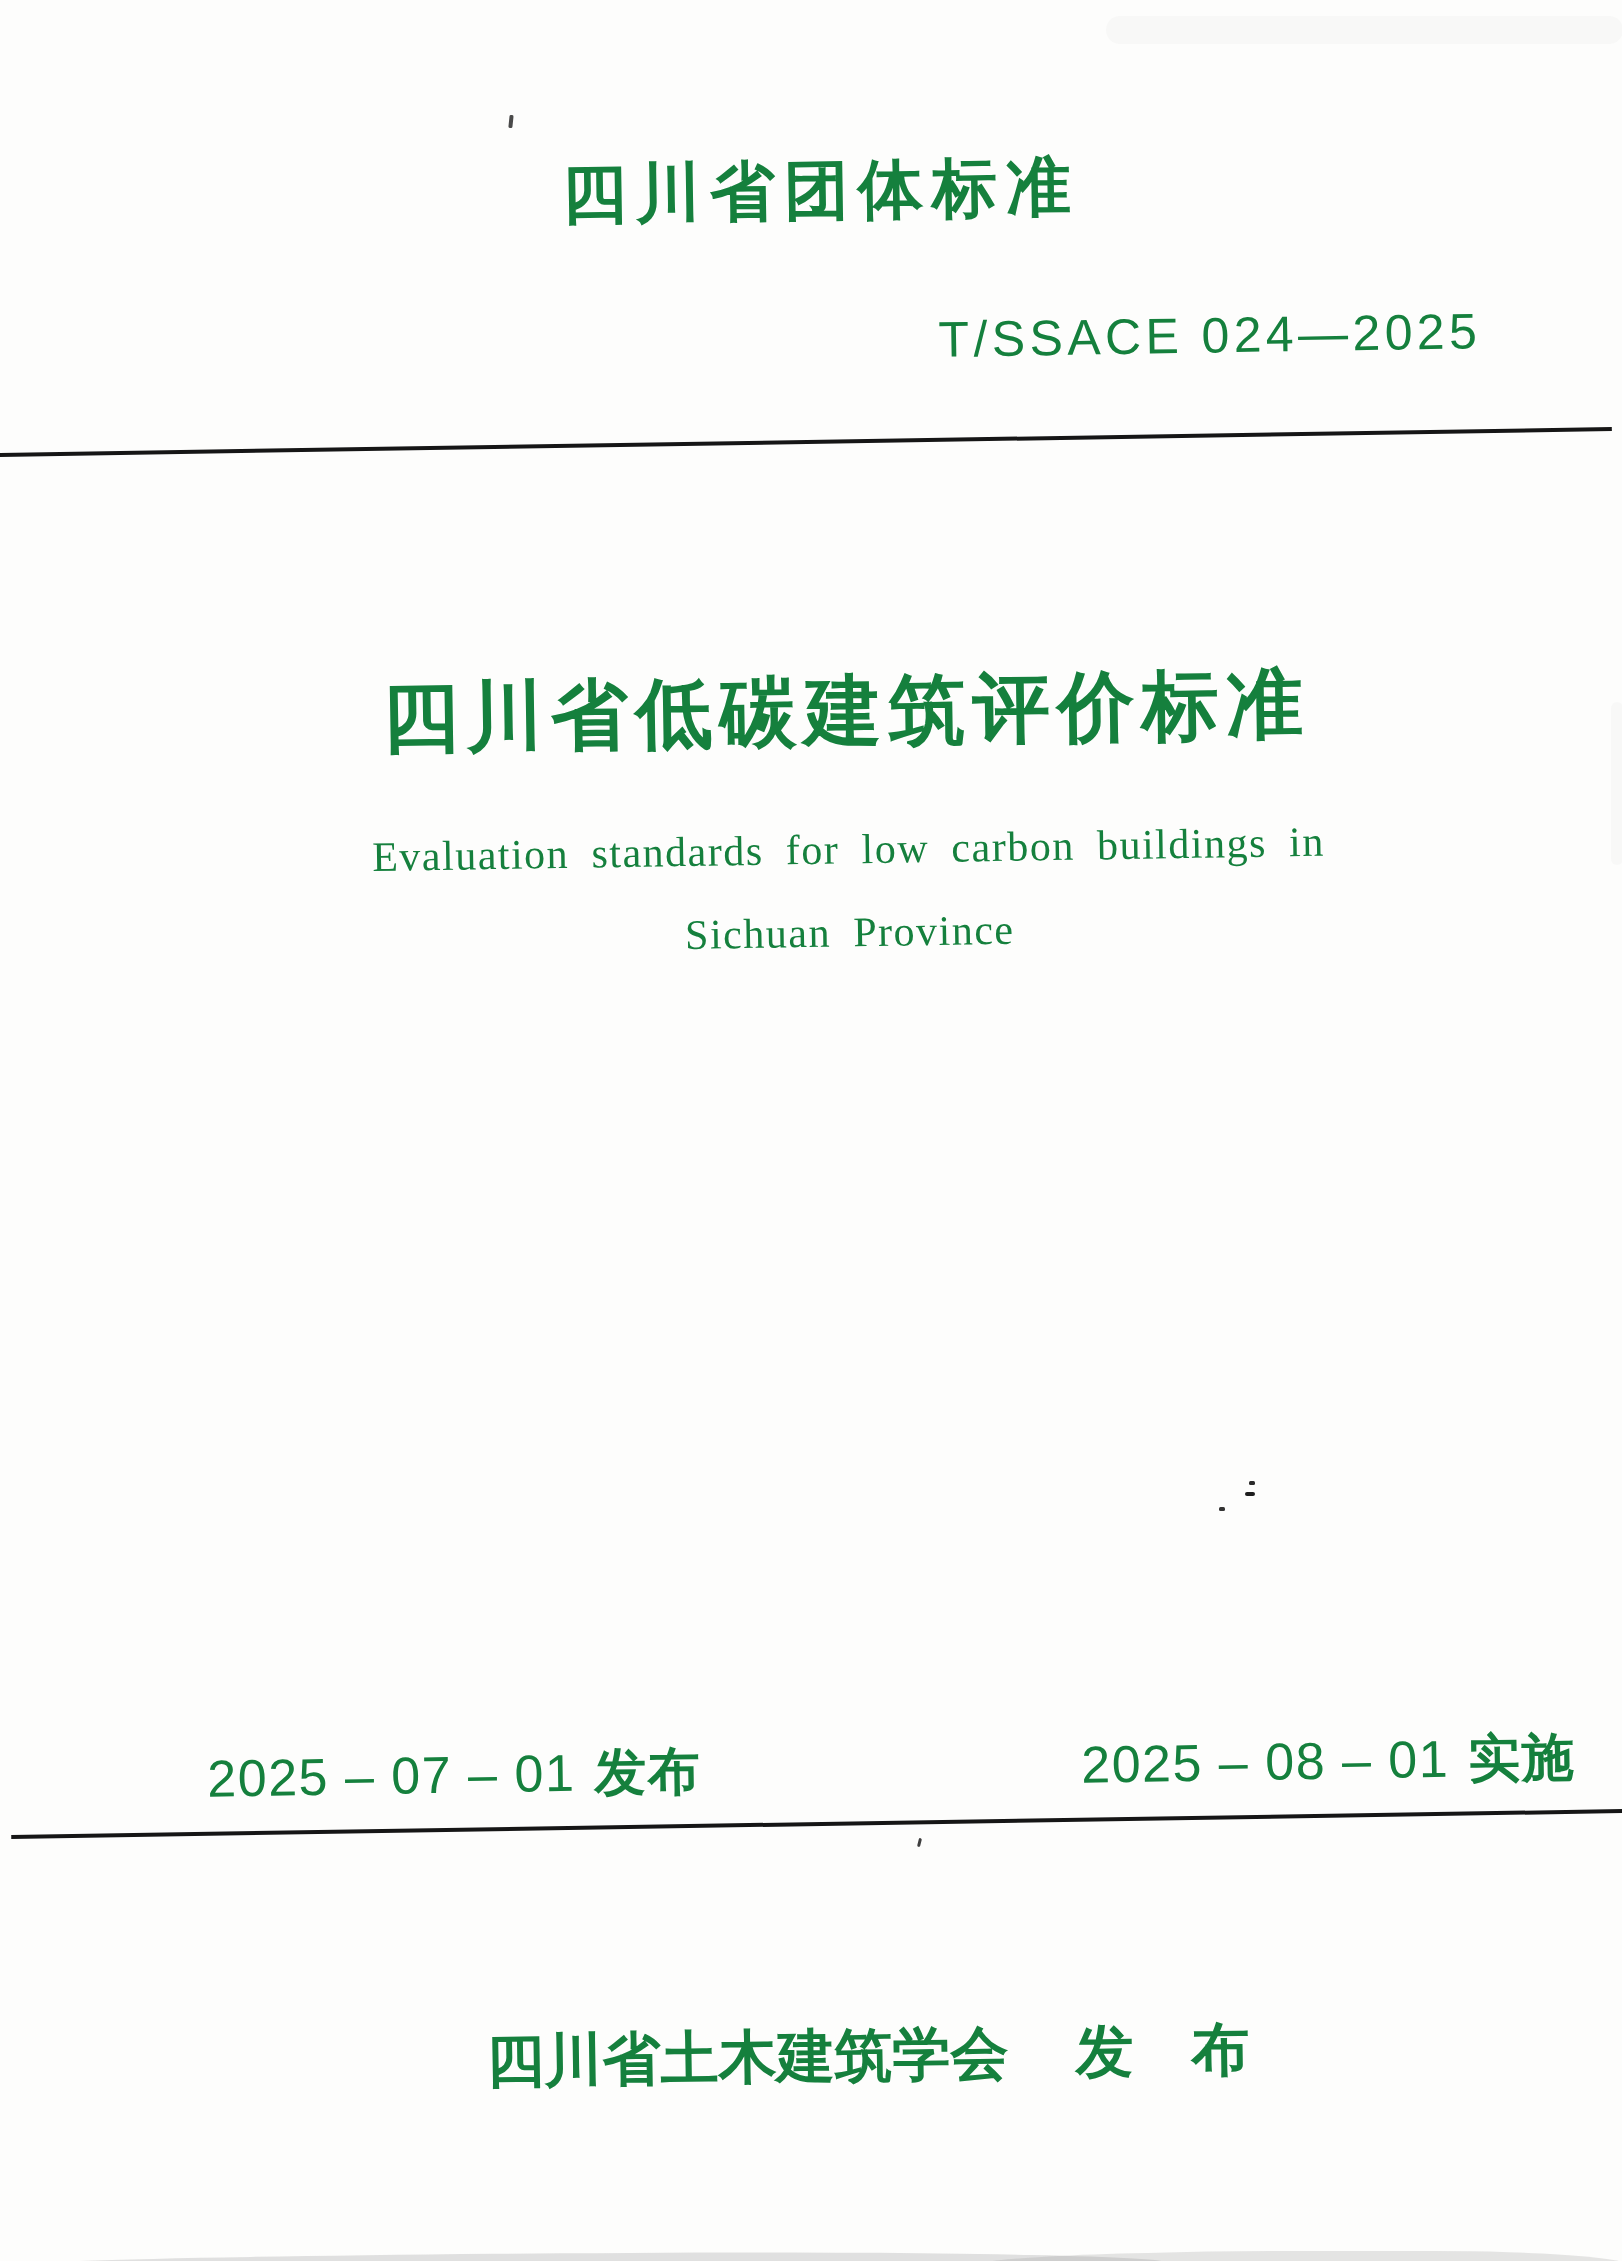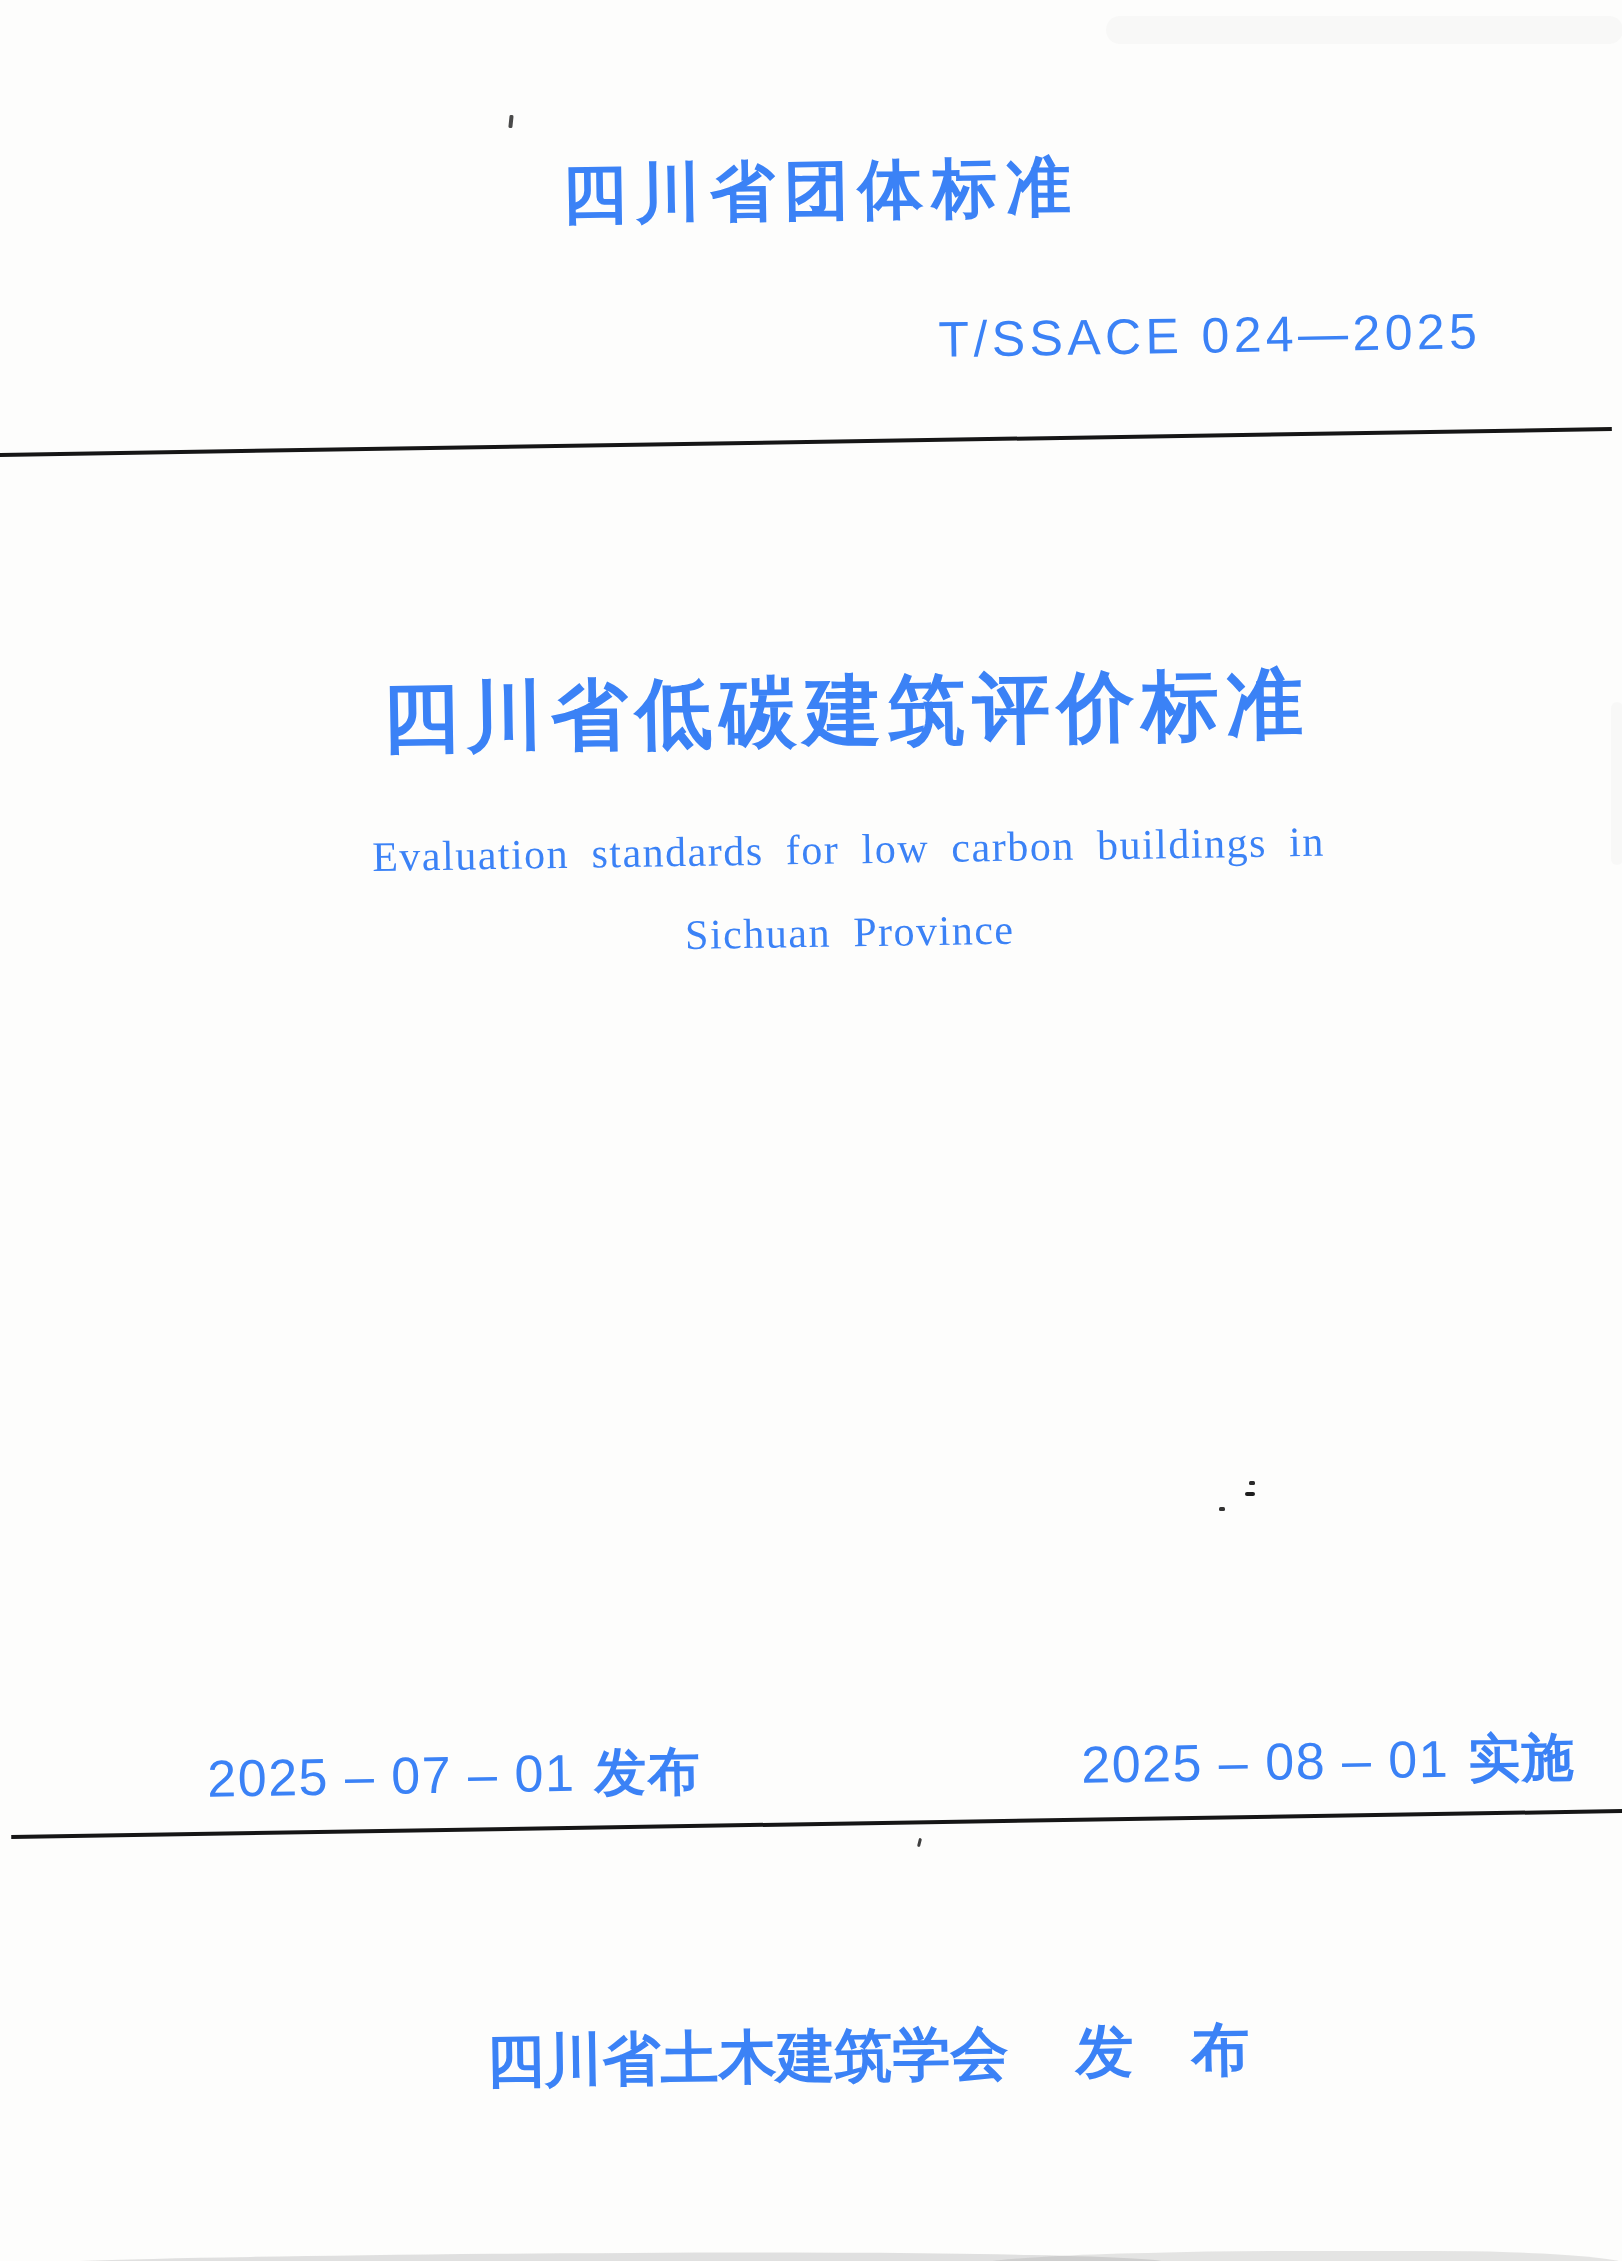--- a/index.html
+++ b/index.html
@@ -3,21 +3,21 @@
 <meta charset="utf-8">
 <style>
   html, body { margin: 0; padding: 0; }
   #page {
     position: relative;
     width: 1623px;
     height: 2261px;
     background: #fdfdfc;
     overflow: hidden;
     font-family: "Liberation Sans", sans-serif;
-    color: #3b82f6;
+    color: #15803d;
   }
   .tilt {
     position: absolute;
     inset: 0;
     transform: rotate(-0.92deg);
     transform-origin: 50% 50%;
   }
   .center-line {
     position: absolute;
     left: 83px;

